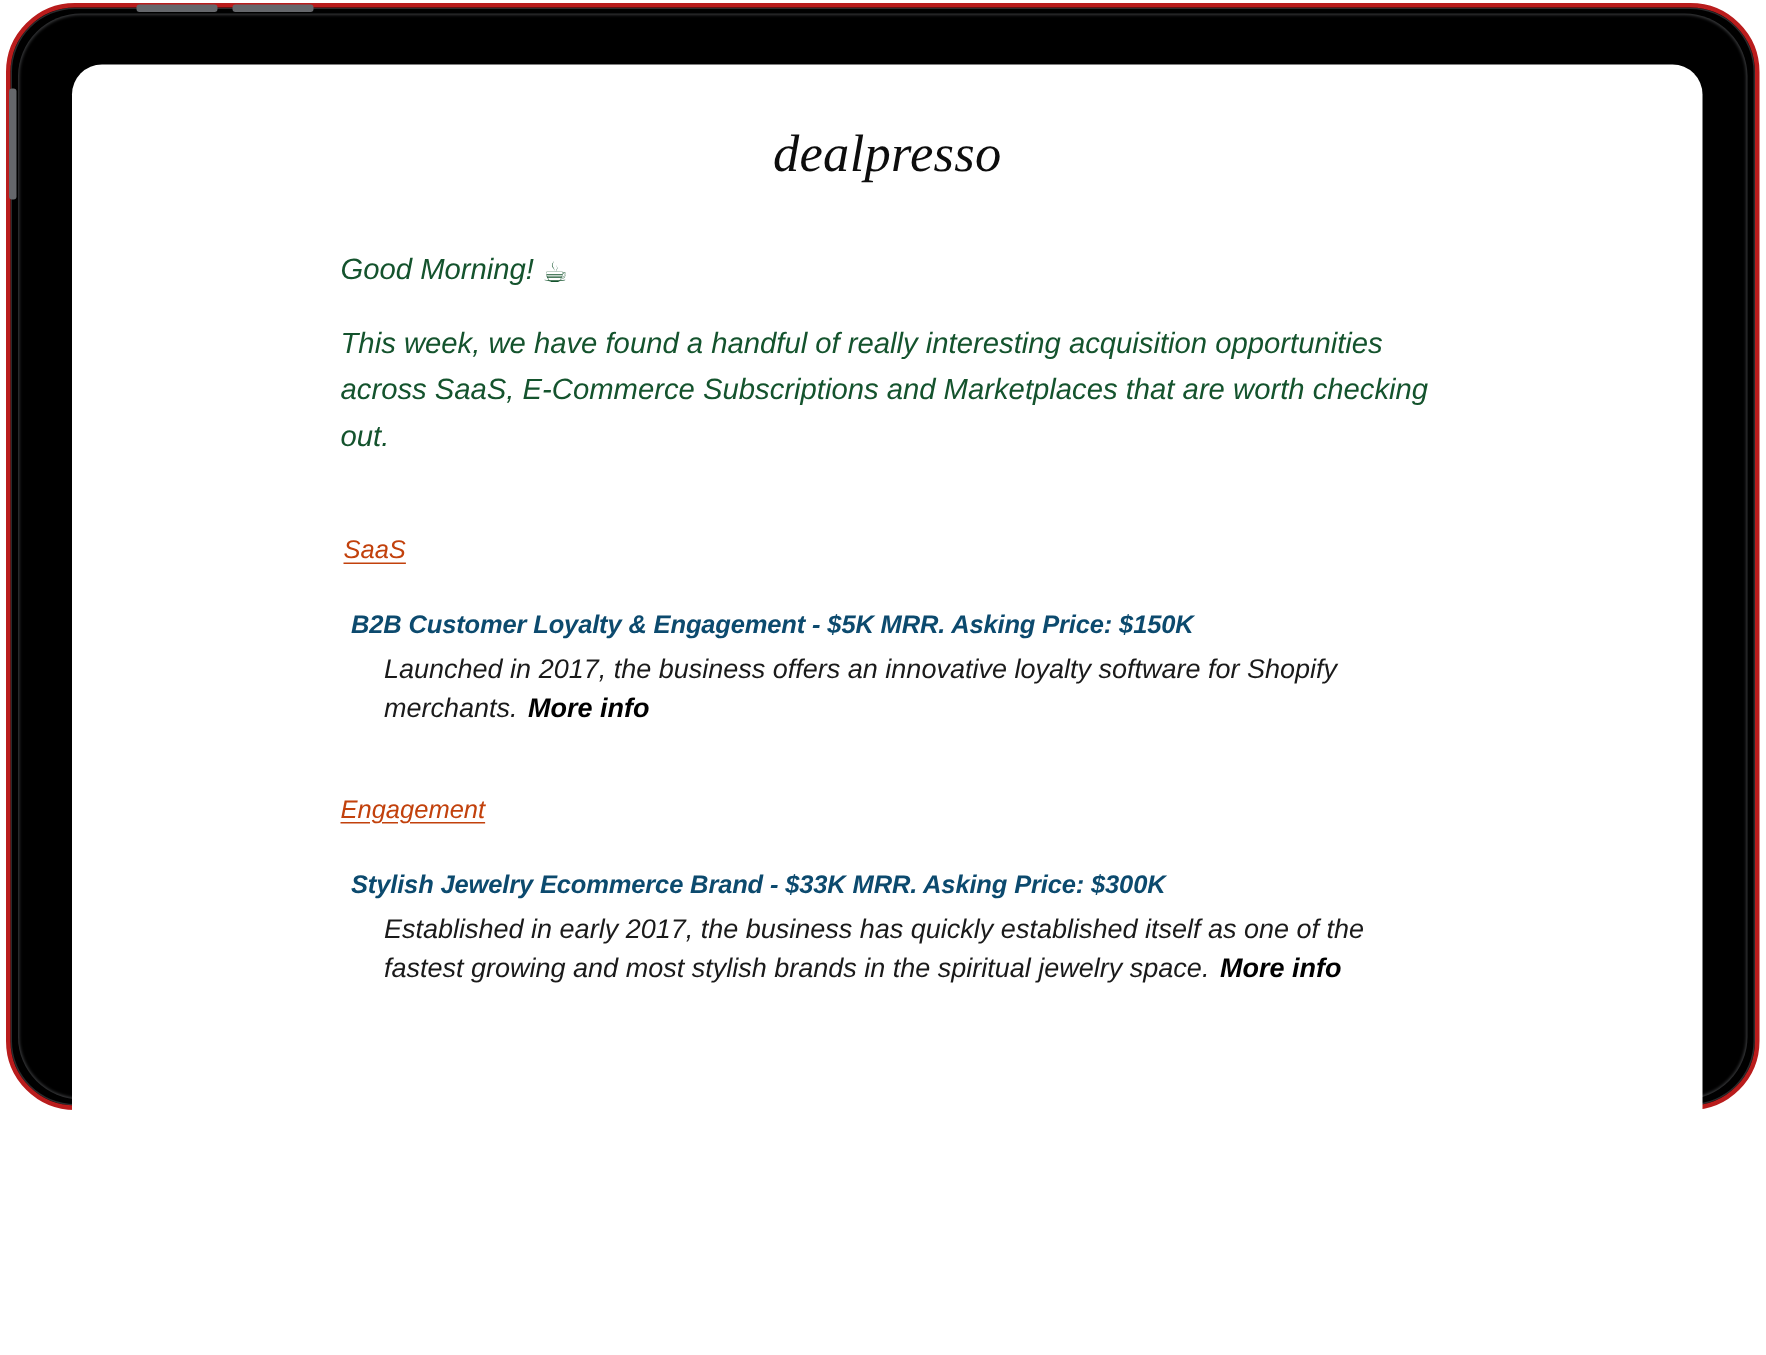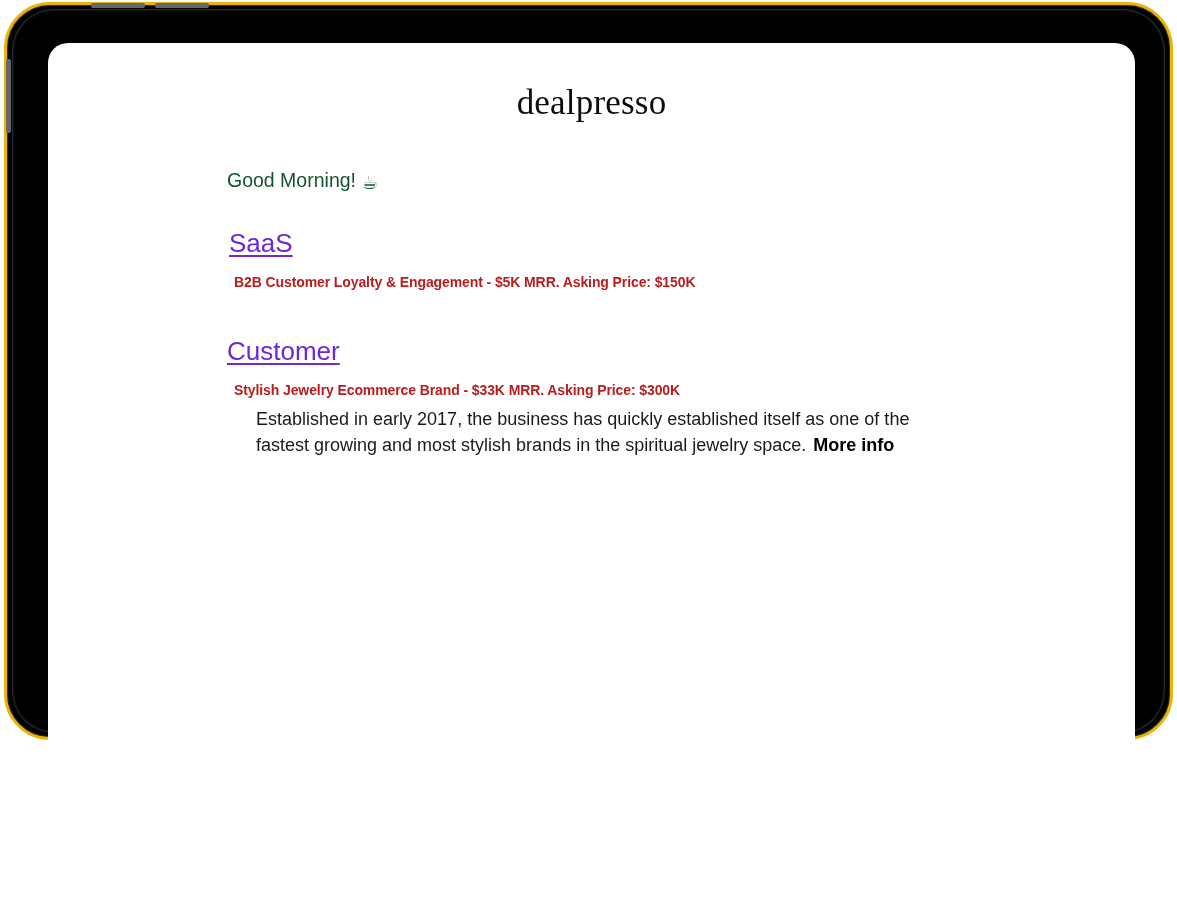--- a/index.html
+++ b/index.html
@@ -17,22 +17,23 @@
   
   #device-frame {
     position: absolute;
     left: 4px;
     top: 2px;
     width: 1169px;
     height: 738px;
     background: #000000;
     border-radius: 46px;
     box-sizing: border-box;
-    border: 3px solid #eab308;
+    border: 3px solid #b91c1c;
     box-shadow: 0 0 0 1px #2a2b2d inset;
+    font-style: italic;
   }
   #device-inner-edge {
     position: absolute;
     left: 5px;
     top: 4px;
     right: 5px;
     bottom: 4px;
     border-radius: 42px;
     background: #000000;
     box-shadow: 0 0 2px 1px rgba(120,122,126,0.45) inset;
@@ -121,39 +122,39 @@
   #intro-paragraph {
     margin-bottom: 31px;
     max-width: 728px;
   }
   #financing-paragraph {
     margin-bottom: 10px;
     max-width: 700px;
   }
 
   .section-heading {
-    font-size: 26px;
+    font-size: 17px;
     line-height: 30px;
-    color: #6d28d9;
+    color: #c2410c;
     text-decoration: underline;
     text-underline-offset: 3px;
-    margin: 1px;
+    margin: 12px;
     font-weight: 400;
     display: inline-block;
   }
   #saas-section-heading { margin-top: 14px; margin-left: 2px; }
   #ecommerce-section-heading { margin-top: 18px; margin-left: 0px; }
 
   .listing {
     margin-top: 9px;
   }
   .listing-title {
-    font-size: 14px;
+    font-size: 17px;
     font-weight: bold;
-    color: #b91c1c;
+    color: #0c4a6e;
     line-height: 28px;
     margin: 0 0 2px 7px;
     letter-spacing: -0.1px;
   }
   .listing-desc {
     font-size: 18px;
     line-height: 26px;
     color: #1a1a1a;
     margin: 0 0 0 29px;
     max-width: 680px;
@@ -181,39 +182,41 @@
 
   <div id="screen">
     <div id="email-body">
 
       <div id="brand-logo">dealpresso</div>
 
       <div id="content-column">
 
         <p class="para" id="greeting-line"><span>Good Morning!</span> <span class="emoji">☕</span></p>
 
+        <p class="para" id="intro-paragraph">This week, we have found a handful of really interesting acquisition opportunities across SaaS, E-Commerce Subscriptions and Marketplaces that are worth checking out.</p>
 
 
         <div>
           <div class="section-heading" id="saas-section-heading">SaaS</div>
 
           <div id="saas-listings">
 
             <div class="listing">
               <div class="listing-title">B2B Customer Loyalty &amp; Engagement - $5K MRR.  Asking Price: $150K</div>
+              <div class="listing-desc"><span>Launched in 2017, the business offers an innovative loyalty software for Shopify merchants.</span><span class="desc-spacer"></span><span class="more-info">More info</span></div>
             </div>
 
             <div class="listing">
             </div>
 
           </div>
         </div>
 
         <div>
-          <div class="section-heading" id="ecommerce-section-heading">Customer</div>
+          <div class="section-heading" id="ecommerce-section-heading">Engagement</div>
 
           <div id="ecommerce-listings">
 
             <div class="listing">
               <div class="listing-title">Stylish Jewelry Ecommerce Brand - $33K MRR. Asking Price: $300K</div>
               <div class="listing-desc"><span>Established in early 2017, the business has quickly established itself as one of the fastest growing and most stylish brands in the spiritual jewelry space.</span><span class="desc-spacer"></span><span class="more-info">More info</span></div>
             </div>
 
           </div>
         </div>

